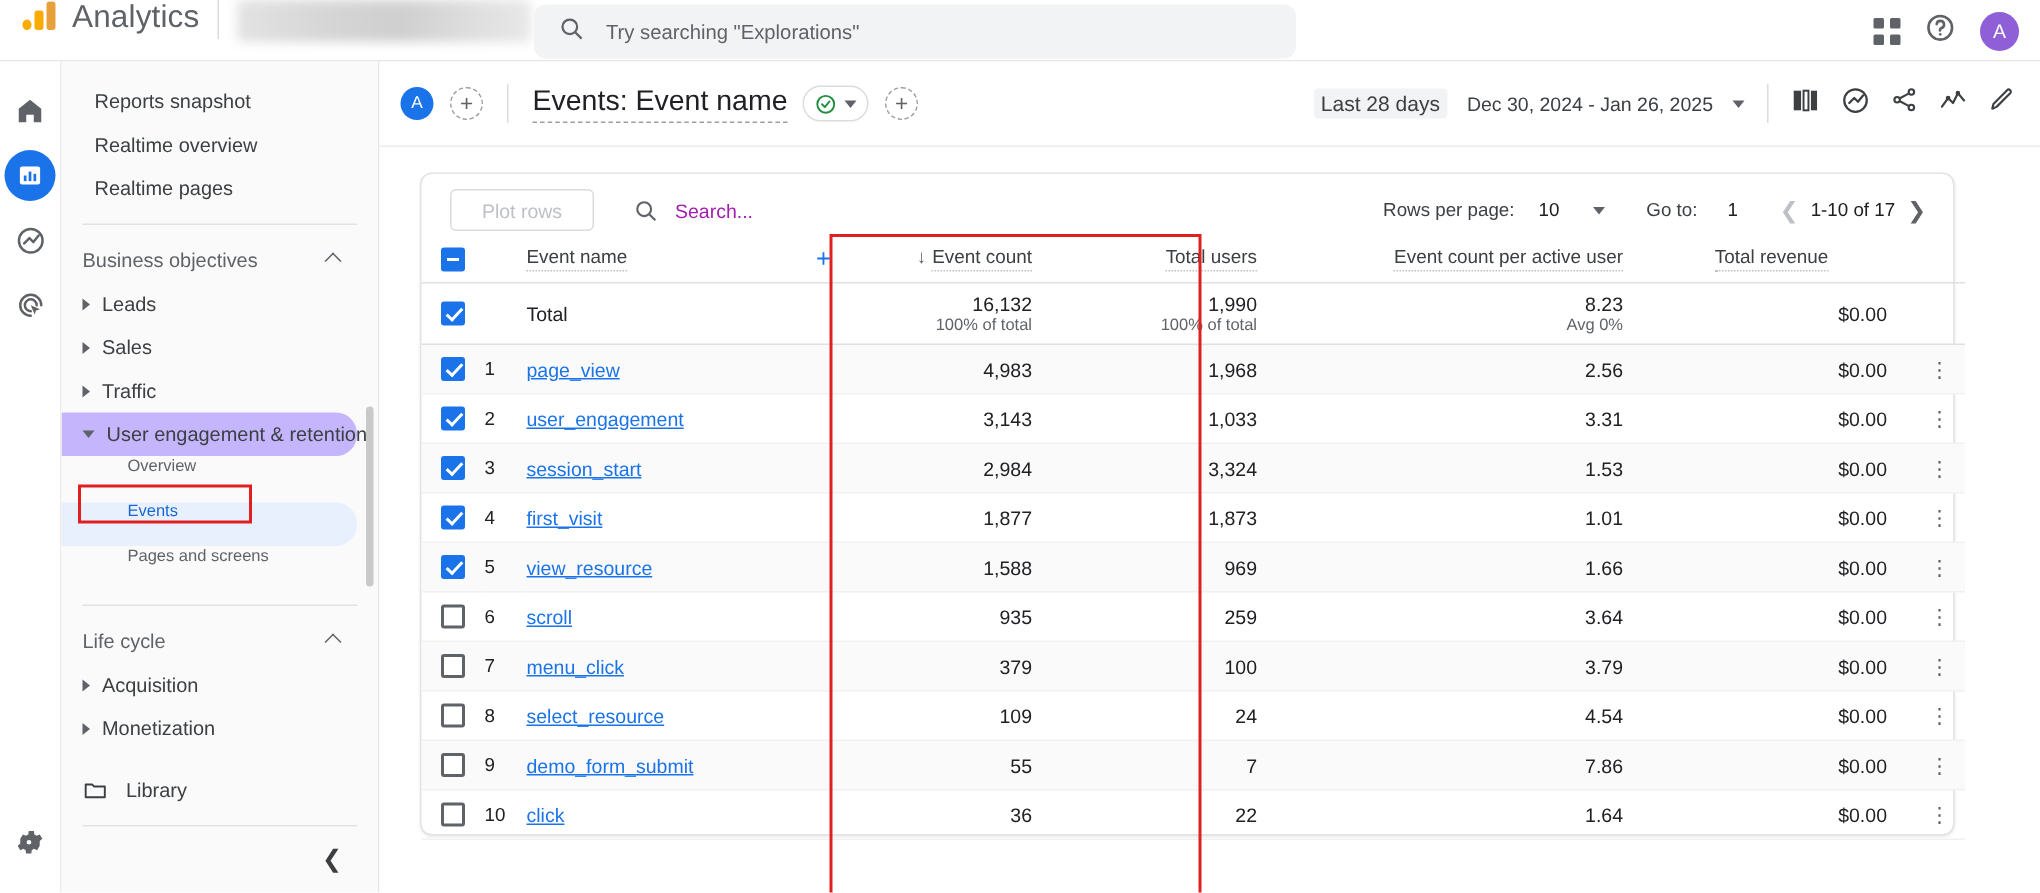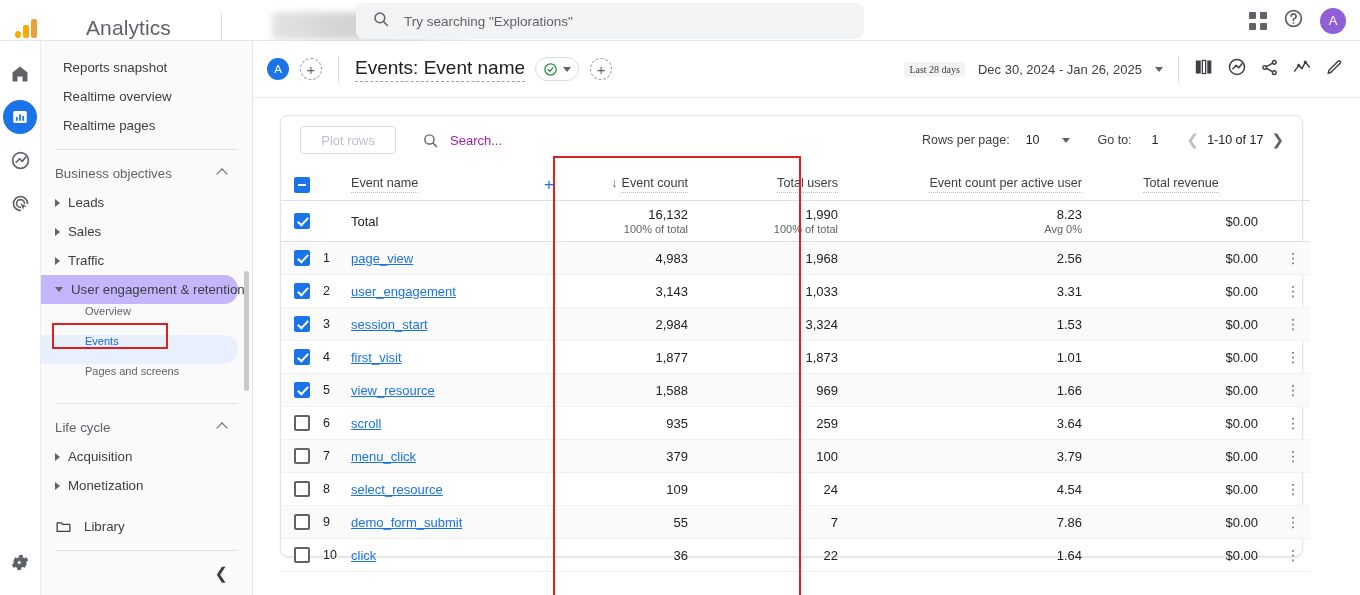--- a/index.html
+++ b/index.html
@@ -7,23 +7,22 @@
     width: 1360px; height: 595px;
     font-family: "Liberation Sans", sans-serif;
     background: #ffffff; color: #202124;
     overflow: hidden;
   }
   .app { position: relative; width: 1360px; height: 595px; }
 
   
   .topbar {
     position: absolute; left: 0; top: 0; width: 1360px; height: 41px;
-    background: #fff; display: flex; align-items: flex-end;
+    background: #fff; display: flex; align-items: flex-start;
     border-bottom: 1px solid #e6e6e6;
-    gap: 38px;
   }
   .ga-logo { width: 26px; height: 22px; margin-left: 14px; position: relative; }
   .ga-logo .b1, .ga-logo .b2, .ga-logo .b3 { position: absolute; bottom: 2px; border-radius: 2px; }
   .ga-logo .b1 { left: 1px; width: 6px; height: 7px; background: #f9ab00; border-radius: 50%; }
   .ga-logo .b2 { left: 9px; width: 6px; height: 13px; background: #f9ab00; }
   .ga-logo .b3 { left: 17px; width: 6px; height: 19px; background: #e8a13a; }
   .brand { font-size: 21px; color: #5f6368; margin-left: 8px; letter-spacing: .1px; }
   .vdiv { width: 1px; height: 26px; background: #dadce0; margin: 0 12px; }
   .prop-blur {
     width: 196px; height: 28px; border-radius: 3px;
@@ -89,21 +88,21 @@
     font-size: 15px; line-height: 1; margin-left: 11px; cursor: pointer;
   }
   .head-div { width: 1px; height: 26px; background: #dadce0; margin: 0 16px; }
   .page-title { font-size: 19px; color: #202124; border-bottom: 1px dashed #9aa0a6; padding-bottom: 2px; }
   .check-chip {
     margin-left: 10px; height: 24px; border: 1px solid #dadce0; border-radius: 12px;
     display: flex; align-items: center; gap: 5px; padding: 0 7px; cursor: pointer;
   }
   .tri-down { width: 0; height: 0; border-top: 5px solid #5f6368; border-left: 4px solid transparent; border-right: 4px solid transparent; }
   .head-right { margin-left: auto; display: flex; align-items: center; gap: 13px; }
-  .daterange-label { font-size: 10px; color: #3c4043; background: #f1f3f4; padding: 2px 5px; border-radius: 3px; font-family: Liberation Serif, serif; }
+  .daterange-label { font-size: 14px; color: #3c4043; background: #f1f3f4; padding: 2px 5px; border-radius: 3px; }
   .daterange-val { font-size: 13px; color: #3c4043; }
 
   
   .card {
     position: absolute; left: 27px; top: 74px; width: 1023px; height: 442px;
     background: #fff; border: 1px solid #e3e3e3; border-radius: 8px;
     box-shadow: 0 1px 2px rgba(60,64,67,.12);
   }
   .card-top { height: 48px; display: flex; align-items: center; position: relative; }
   .plot-btn {
@@ -113,21 +112,21 @@
   }
   .search-cell { margin-left: 26px; display: flex; align-items: center; gap: 11px; }
   .search-cell .txt { font-size: 13px; color: #a21caf; }
   .pager { margin-left: auto; display: flex; align-items: center; gap: 8px; padding-right: 18px; font-size: 12.5px; color: #3c4043; }
   .pager .lbl { color: #3c4043; }
   .pager .val { color: #202124; }
   .pg-arrow { color: #5f6368; font-size: 15px; cursor: pointer; }
   .pg-arrow.dis { color: #bdc1c6; }
 
   
-  table { width: 100%; border-collapse: collapse; table-layout: fixed; margin-top: 12px; }
+  table { width: 100%; border-collapse: collapse; table-layout: fixed; }
   thead th {
     font-weight: normal; font-size: 12.6px; color: #3c4043;
     padding: 0 0 7px 0; vertical-align: bottom;
     border-bottom: 1px solid #e0e0e0;
   }
   .th-inner { display: inline-block; border-bottom: 1px dotted #bdc1c6; padding-bottom: 2px; }
   th.c-check { width: 42px; }
   th.c-idx   { width: 28px; }
   th.c-name  { width: 175px; text-align: left; }
   th.c-plus  { width: 46px; text-align: center; }

